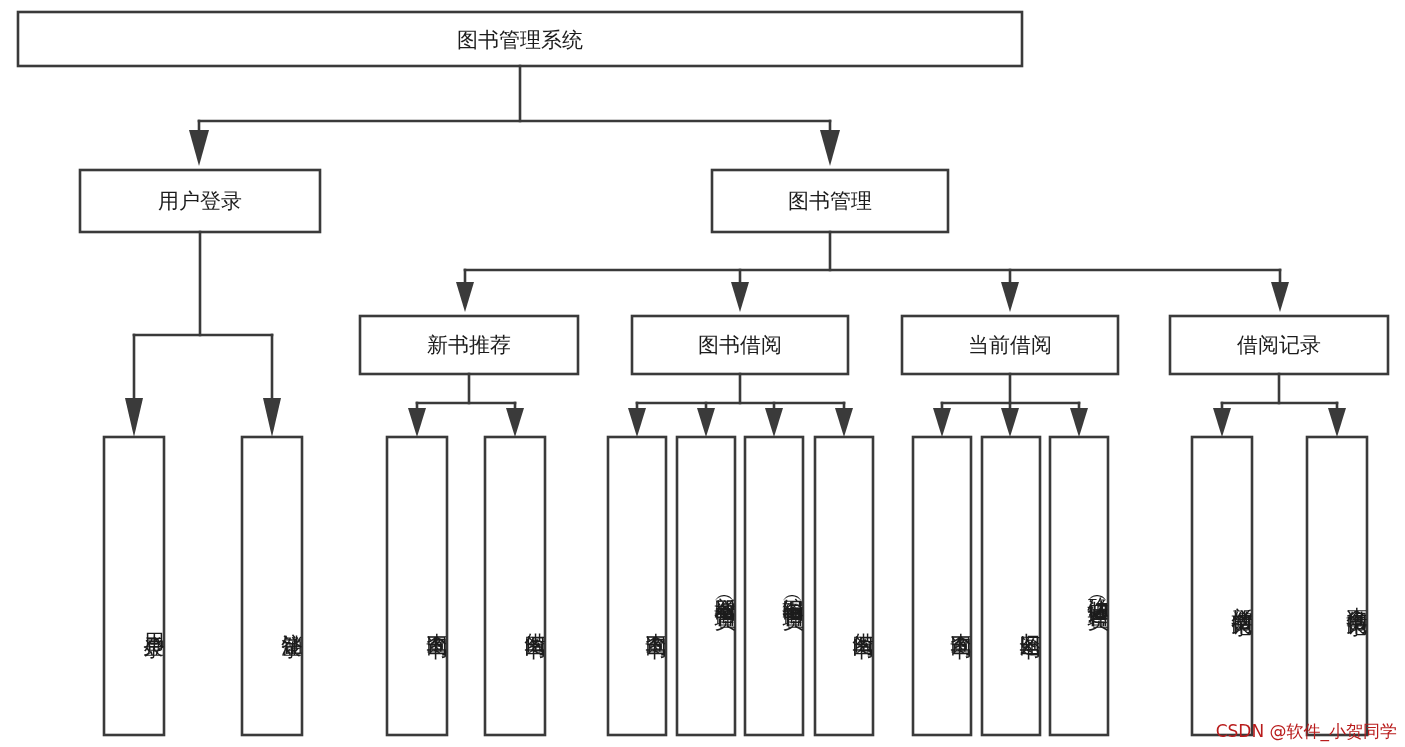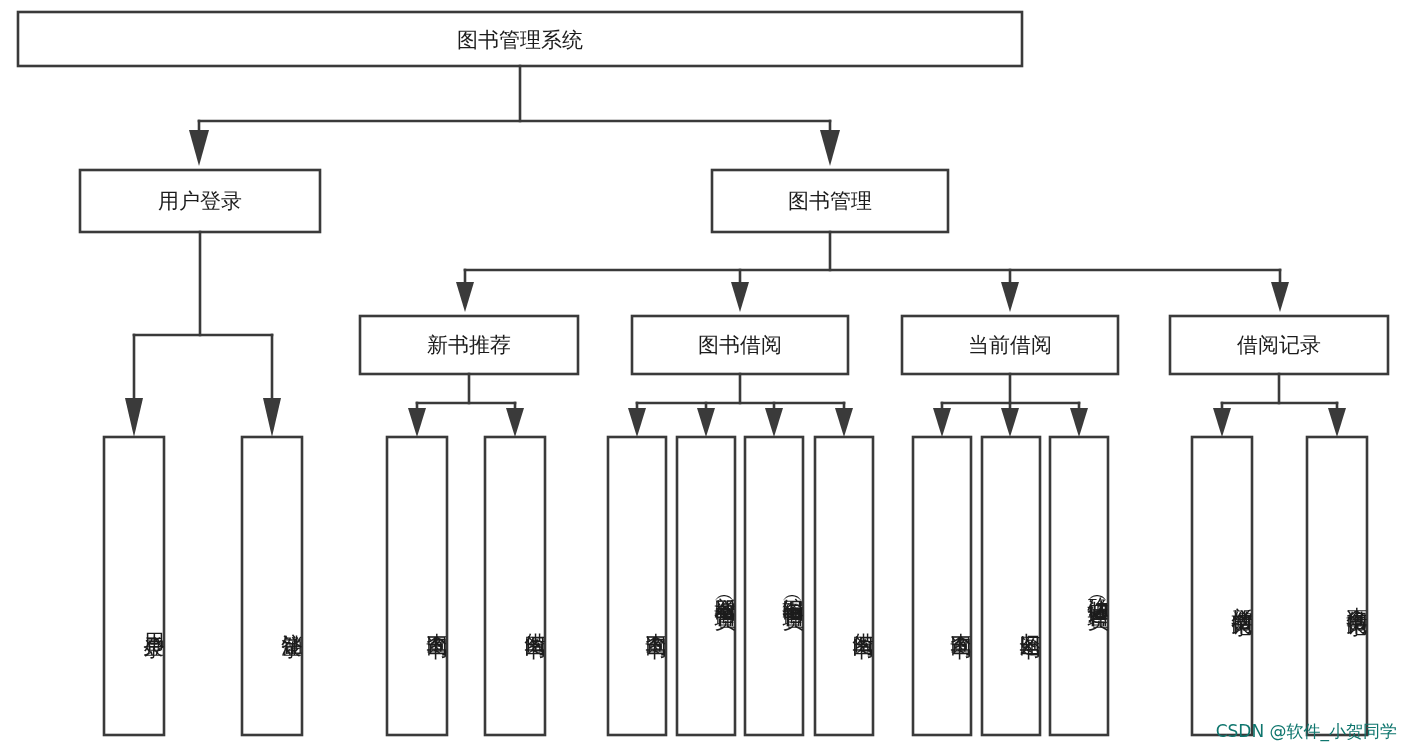--- a/index.html
+++ b/index.html
@@ -62,21 +62,21 @@
     justify-content: center;
     white-space: nowrap;
     pointer-events: none;
   }
   .watermark {
     position: absolute;
     right: 8px;
     bottom: 4px;
     font-family: "DejaVu Sans", "Liberation Sans", sans-serif;
     font-size: 17px;
-    color: #0f766e;
+    color: #b91c1c;
     white-space: nowrap;
   }
 </style>
 </head>
 <body>
 
 <div id="diagram-root">
 
   <svg id="tree-svg" viewBox="0 0 1405 747">
 

